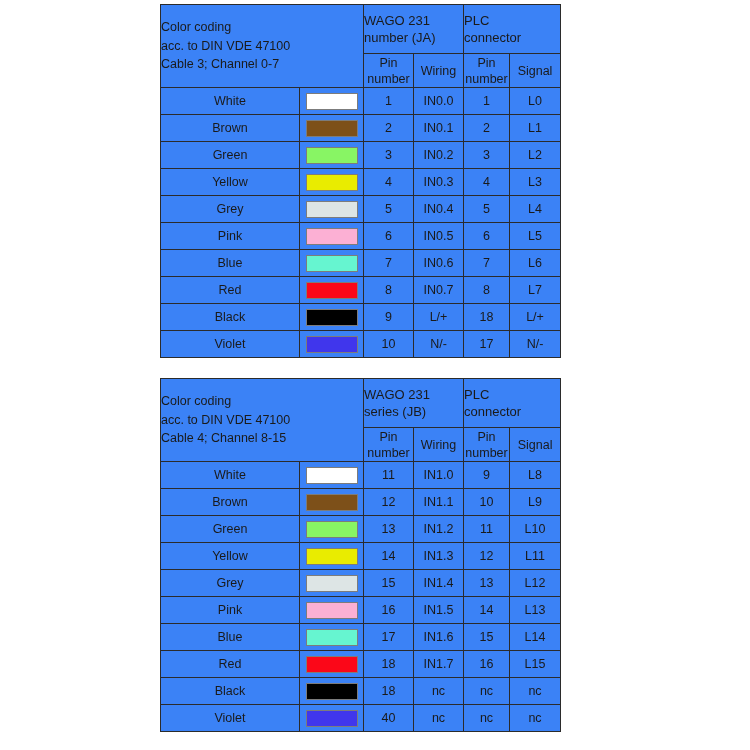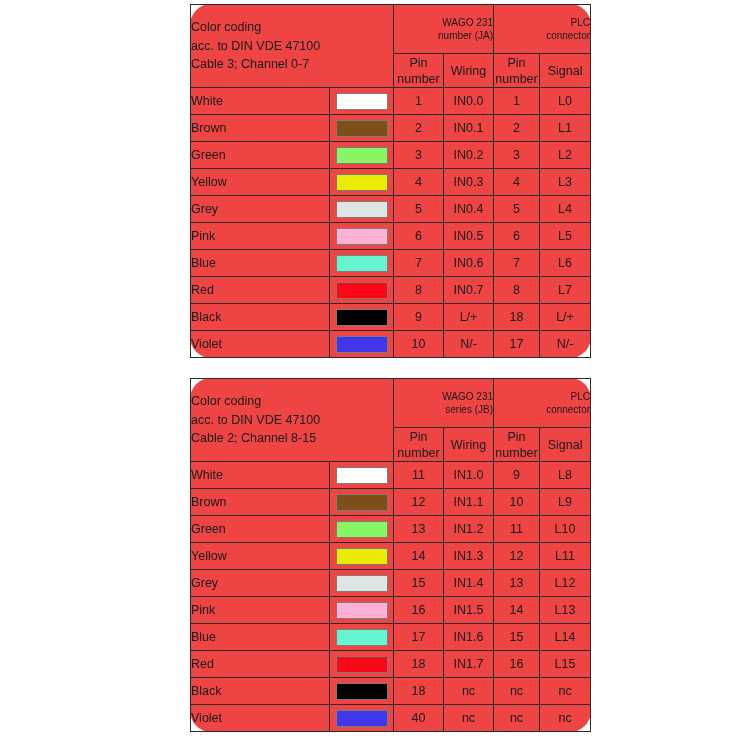--- a/index.html
+++ b/index.html
@@ -17,26 +17,25 @@
 
   .page {
     position: relative;
     width: 750px;
     height: 750px;
     background: #ffffff;
   }
 
   .wiring-table {
     position: absolute;
-    left: 190px;
+    left: 160px;
     width: 400px;
     border-collapse: collapse;
     table-layout: fixed;
-    background: #ef4444;
-    border-radius: 21px;
+    background: #3b82f6;
   }
   .wiring-table.table-1 { top: 4px; }
   .wiring-table.table-2 { top: 378px; }
 
   .wiring-table td,
   .wiring-table th {
     border: 1.4px solid #2b2b2b;
     padding: 0;
     font-weight: normal;
     vertical-align: middle;
@@ -55,22 +54,22 @@
     padding: 9px 0 9px 8px;
     height: 83px;
     box-sizing: border-box;
     line-height: 1.48;
     font-size: 12.5px;
     color: #1a1a1a;
   }
   .title-cell .tline { display: block; white-space: nowrap; }
 
   .grp-head {
-    text-align: right;
-    font-size: 10px;
+    text-align: left;
+    font-size: 13px;
     line-height: 1.32;
     height: 49px;
     box-sizing: border-box;
     padding: 4px 2px;
   }
   .grp-head .hline { display: block; white-space: nowrap; }
 
   .sub-head {
     text-align: center;
     font-size: 12.5px;
@@ -80,21 +79,21 @@
     padding: 2px 1px;
   }
   .sub-head .hline { display: block; white-space: nowrap; }
 
   .row-cell {
     height: 27px;
     box-sizing: border-box;
     font-size: 12.5px;
   }
   .cell-name {
-    text-align: left;
+    text-align: center;
     padding-left: 8px;
   }
   .cell-val {
     text-align: center;
   }
 
   .cell-swatch {
     padding: 0;
   }
   .swatch-box {
@@ -260,21 +259,21 @@
         <col class="c-pin">
         <col class="c-wiring">
         <col class="c-pin2">
         <col class="c-signal">
       </colgroup>
       <tbody>
         <tr>
           <td class="title-cell" rowspan="2" colspan="2">
             <span class="tline">Color coding</span>
             <span class="tline">acc. to DIN VDE 47100</span>
-            <span class="tline">Cable 2; Channel 8-15</span>
+            <span class="tline">Cable 4; Channel 8-15</span>
           </td>
           <td class="grp-head" colspan="2">
             <span class="hline">WAGO 231</span>
             <span class="hline">series (JB)</span>
           </td>
           <td class="grp-head" colspan="2">
             <span class="hline">PLC</span>
             <span class="hline">connector</span>
           </td>
         </tr>

